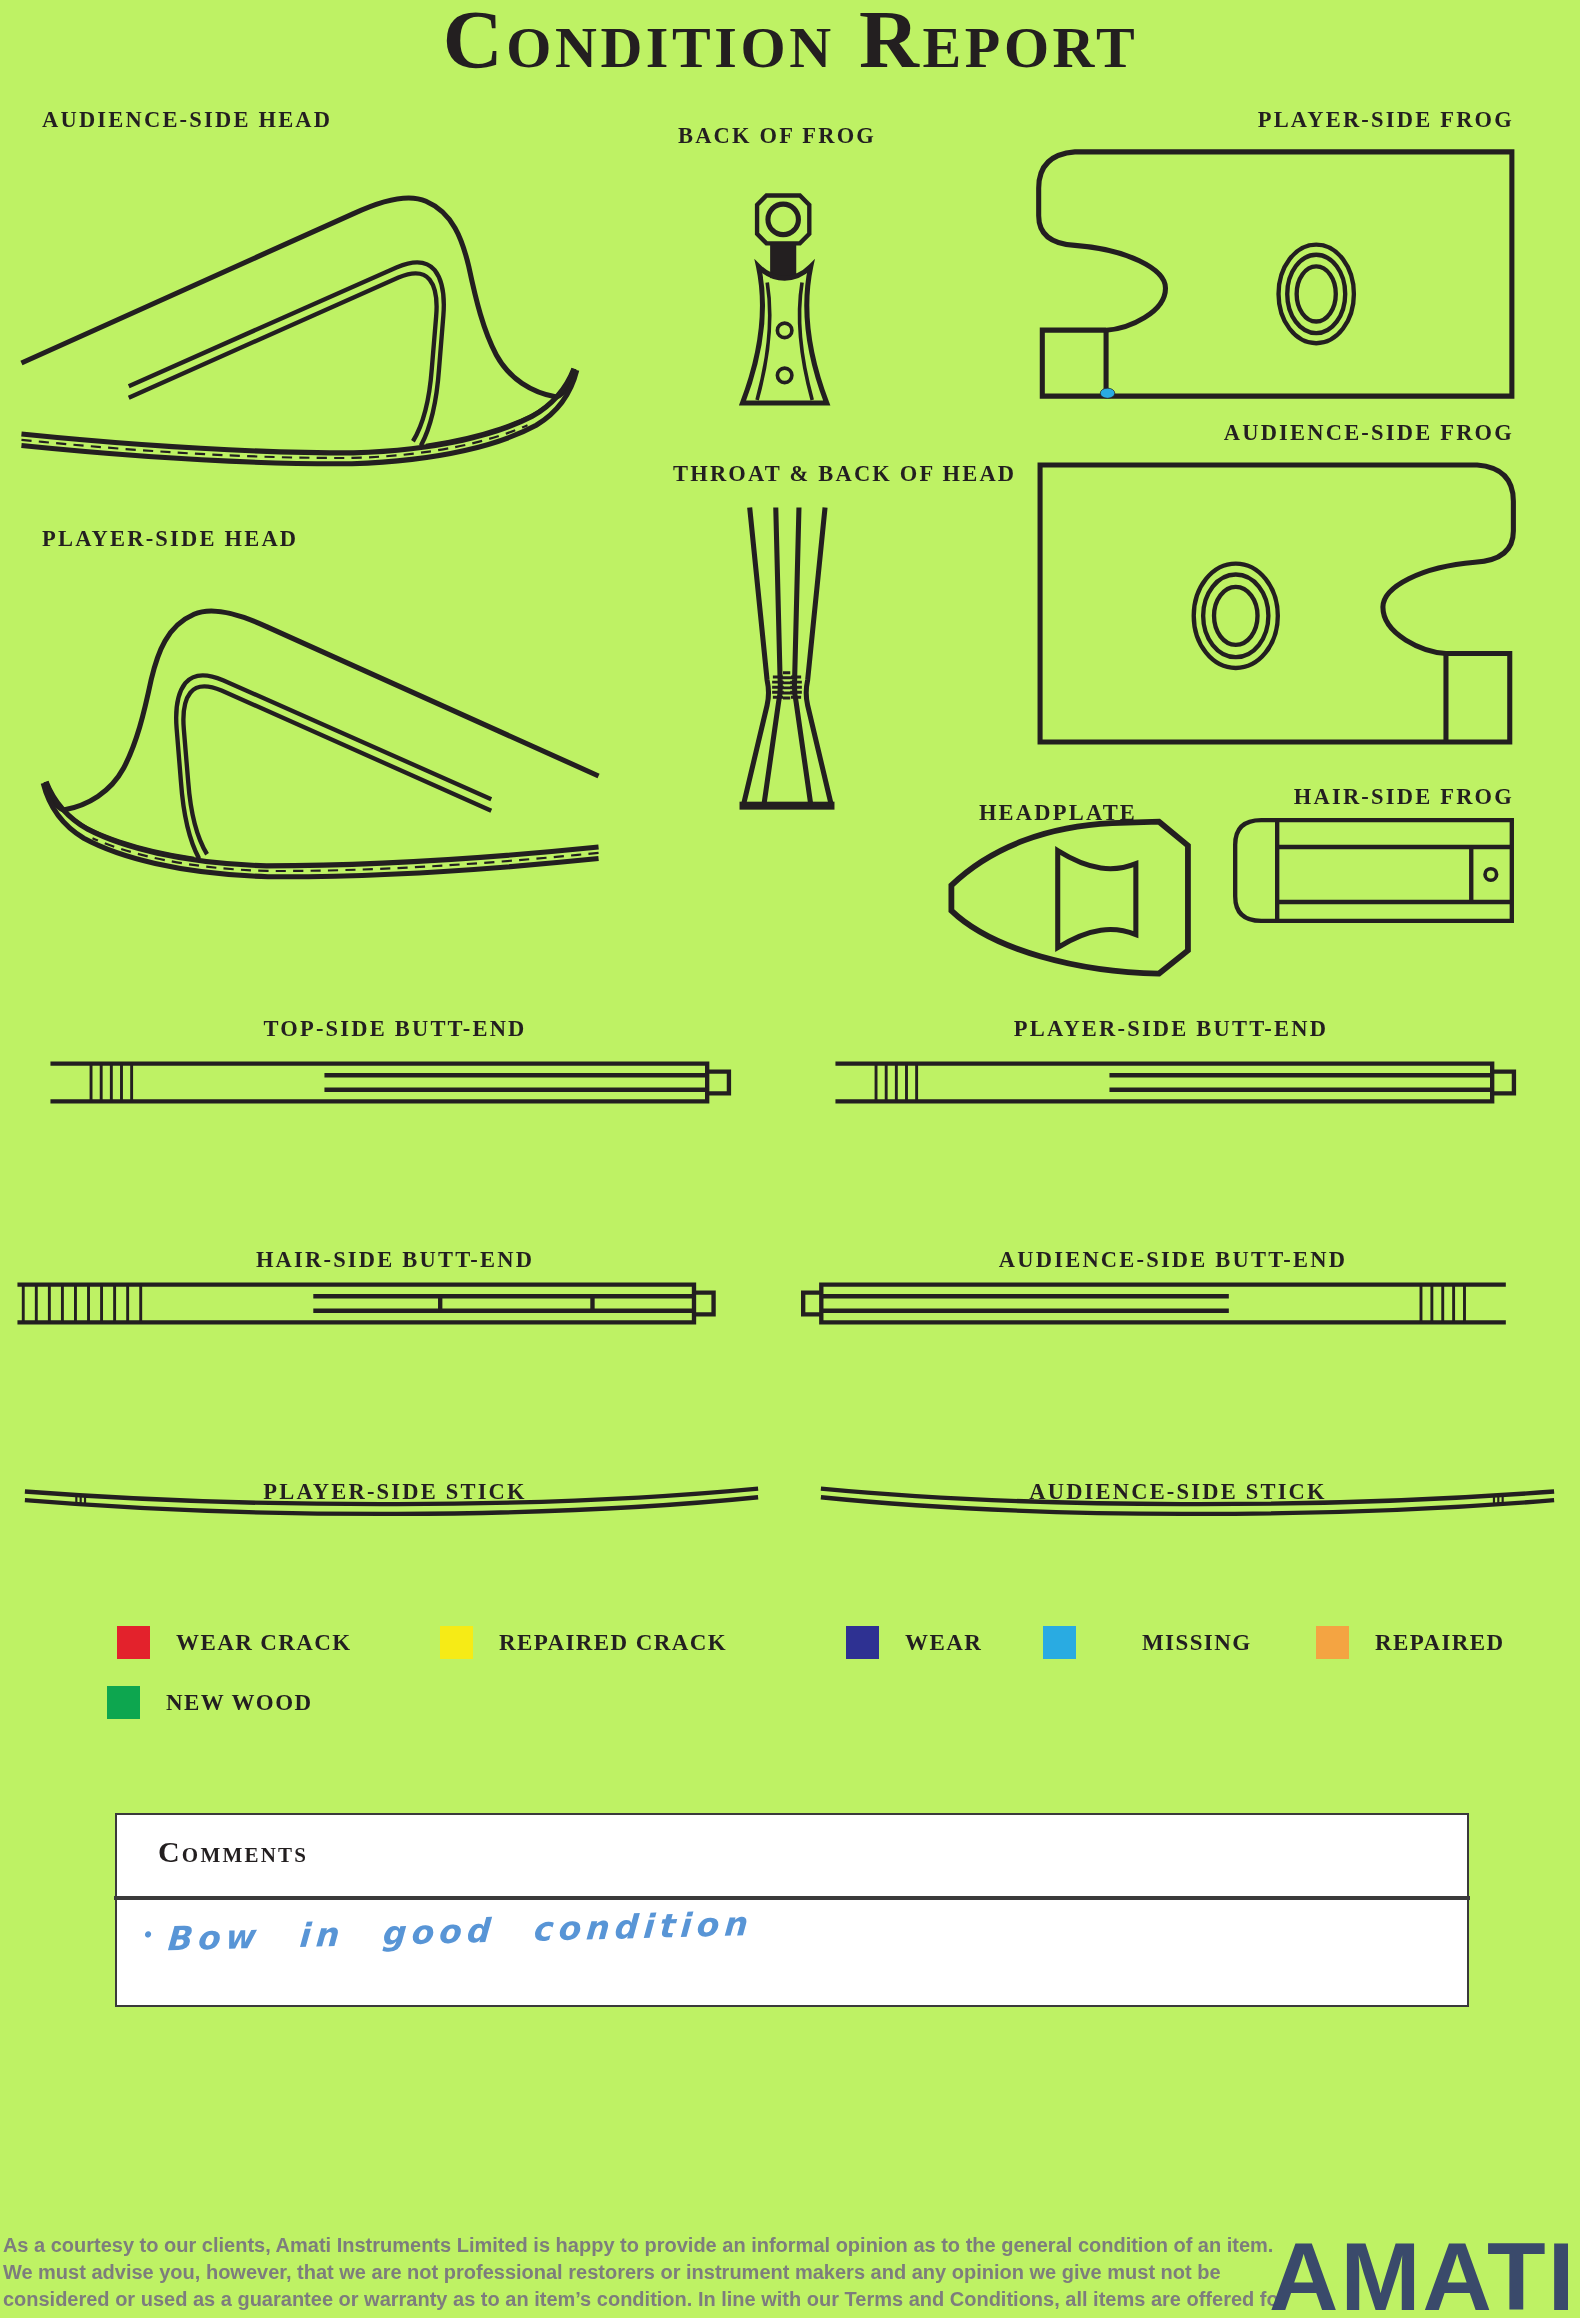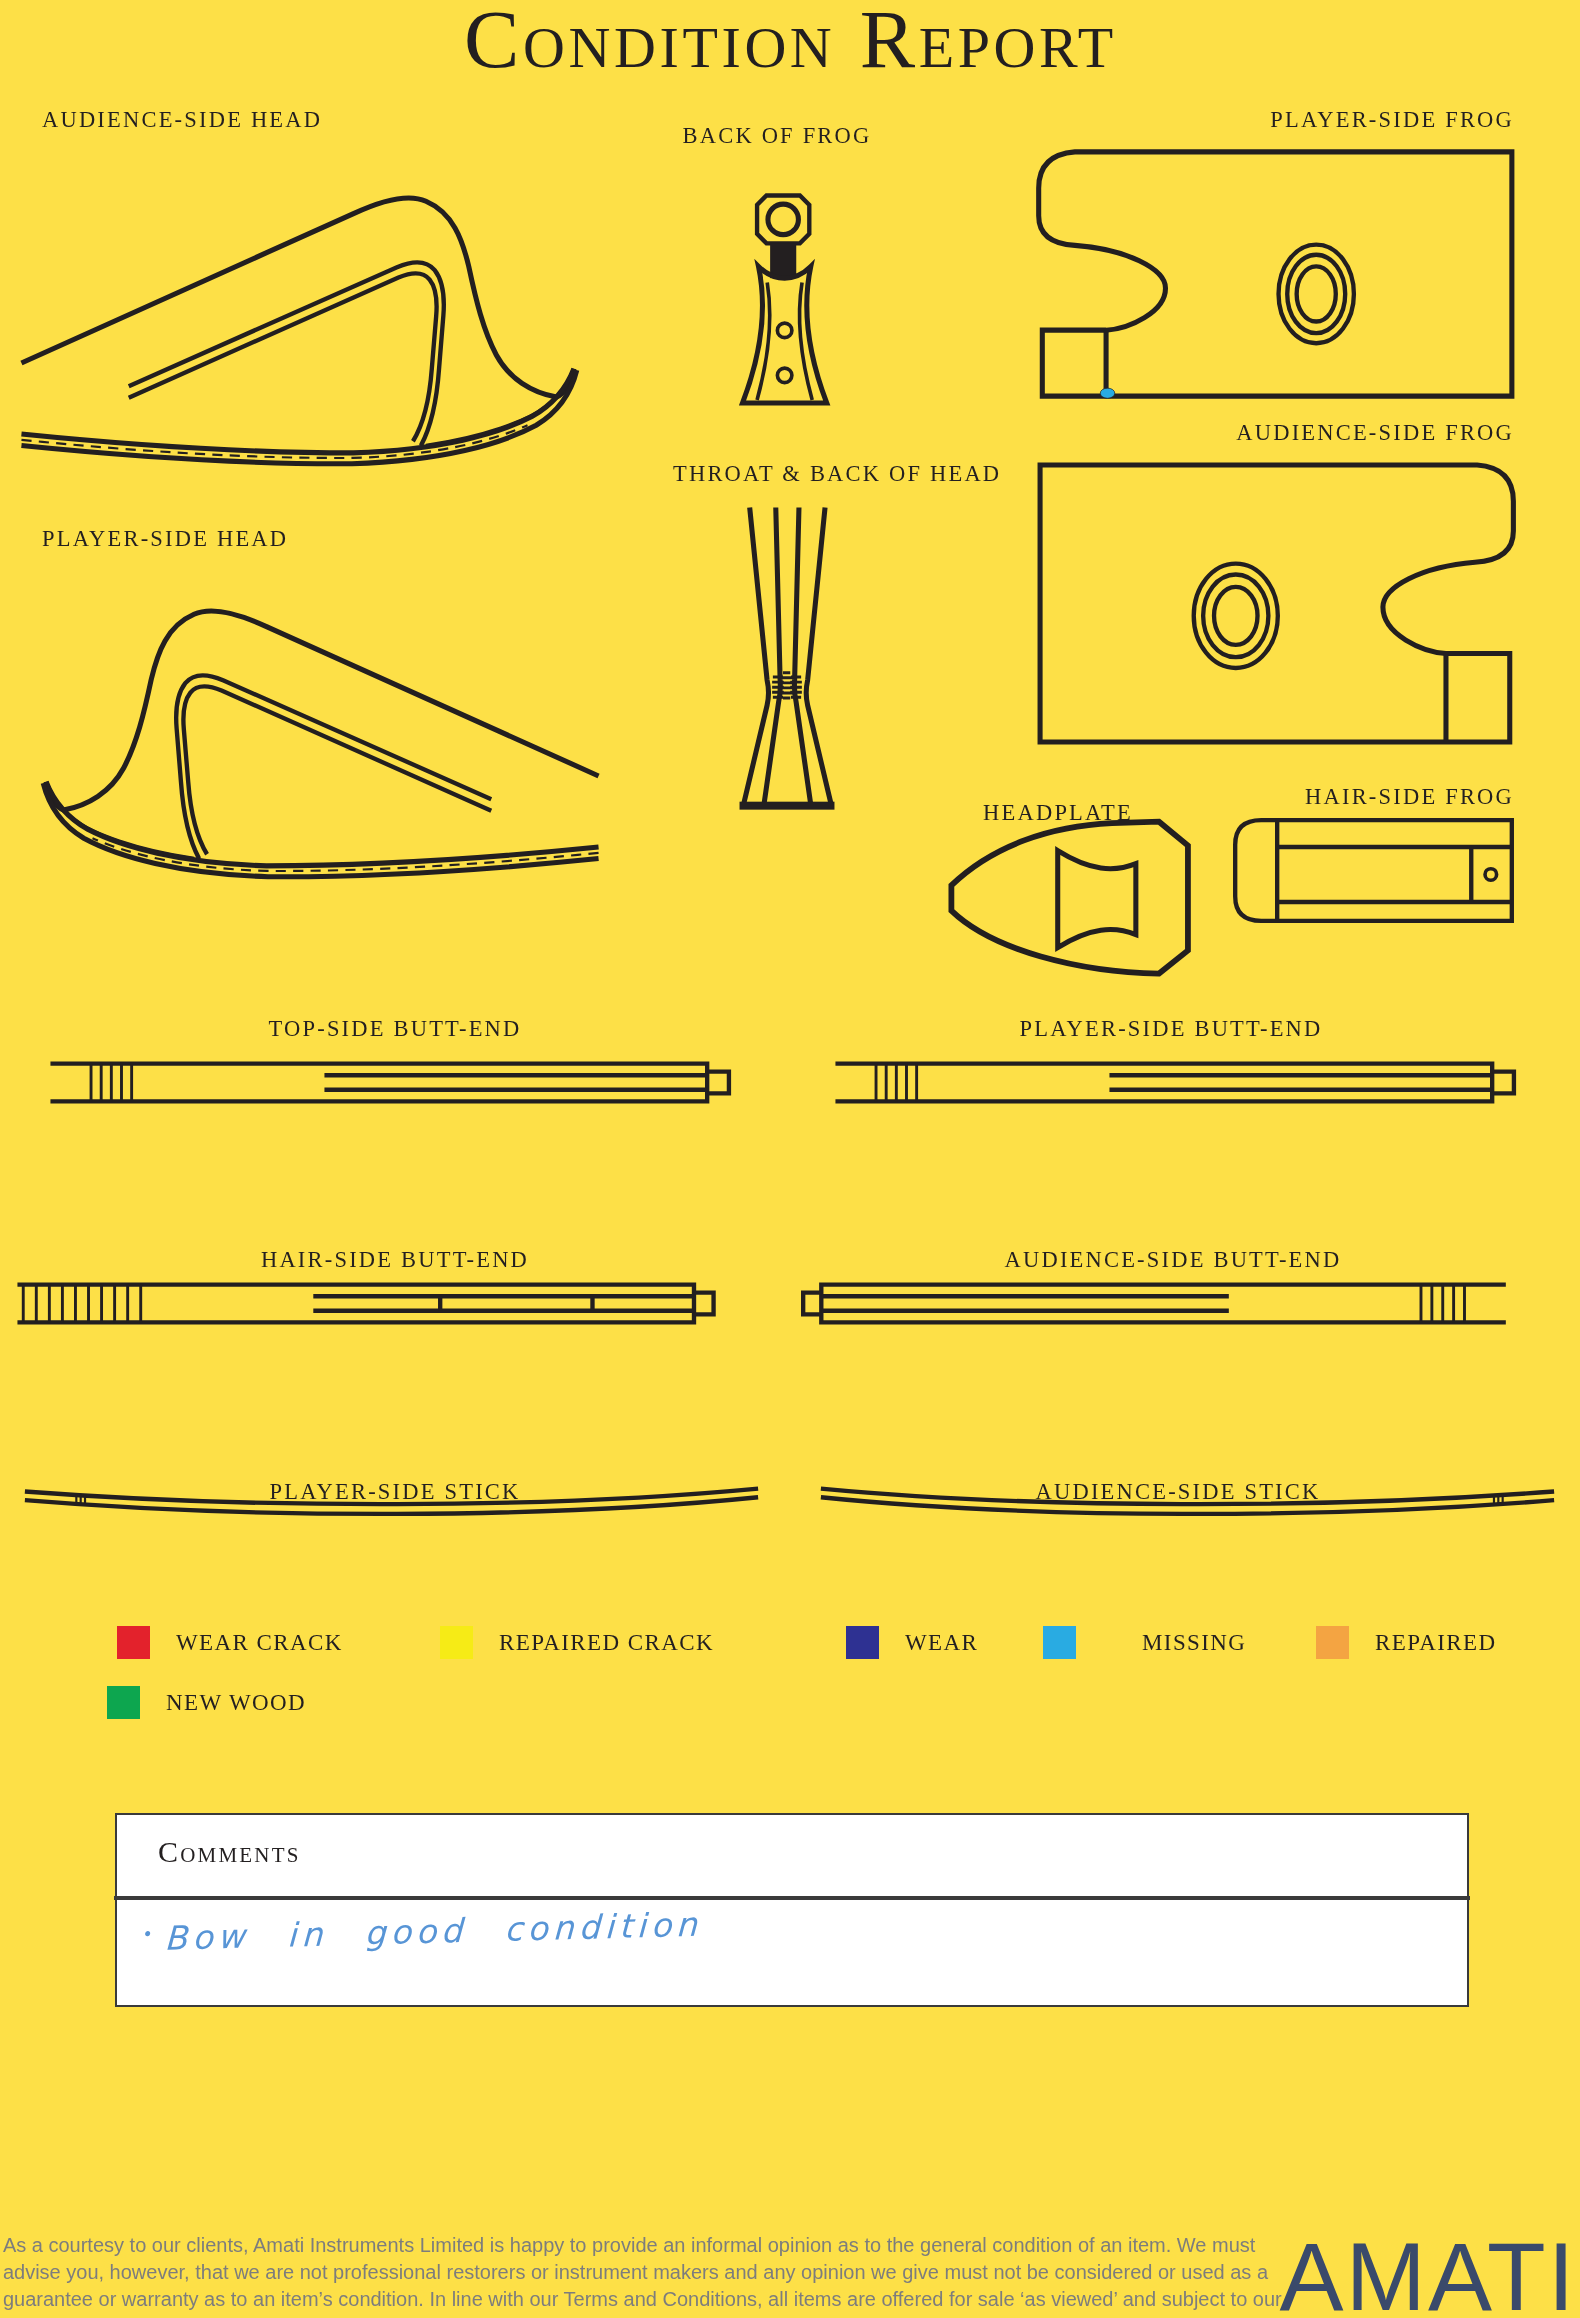--- a/index.html
+++ b/index.html
@@ -1,18 +1,18 @@
 <!DOCTYPE html>
 <html style="font-size:11.6px"><head>
 <meta charset="utf-8">
 <style>
   html,body{margin:0;padding:0;background:#fff;}
   #page{
-    position:relative;width:1581px;height:2319px;background:#fde047;
-    font-family:"Liberation Serif",serif;color:#231F20;overflow:hidden;
+    position:relative;width:1581px;height:2319px;background:#bef264;
+    font-family:"Liberation Serif",serif;color:#231F20;overflow:hidden;font-weight:bold;
   }
   .abs{position:absolute;}
   #title{
     left:0;right:0;top:-8.7px;text-align:center;
     font-size:83px;font-variant:small-caps;letter-spacing:3.6px;color:#231F20;
     font-family:"Liberation Serif",serif;
   }
   .dlabel{
     position:absolute;font-size:22.5px;letter-spacing:2.2px;color:#231F20;
     white-space:nowrap;font-family:"Liberation Serif",serif;

